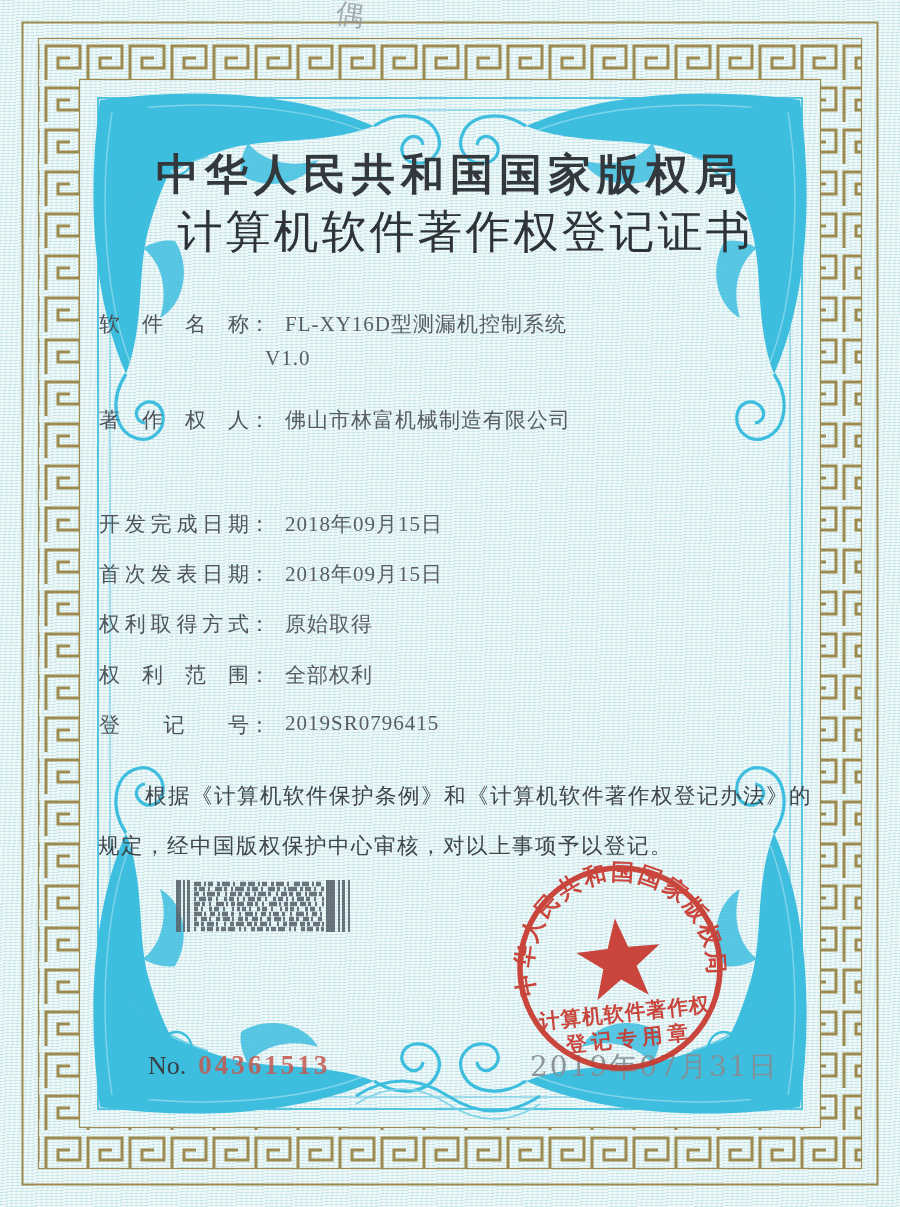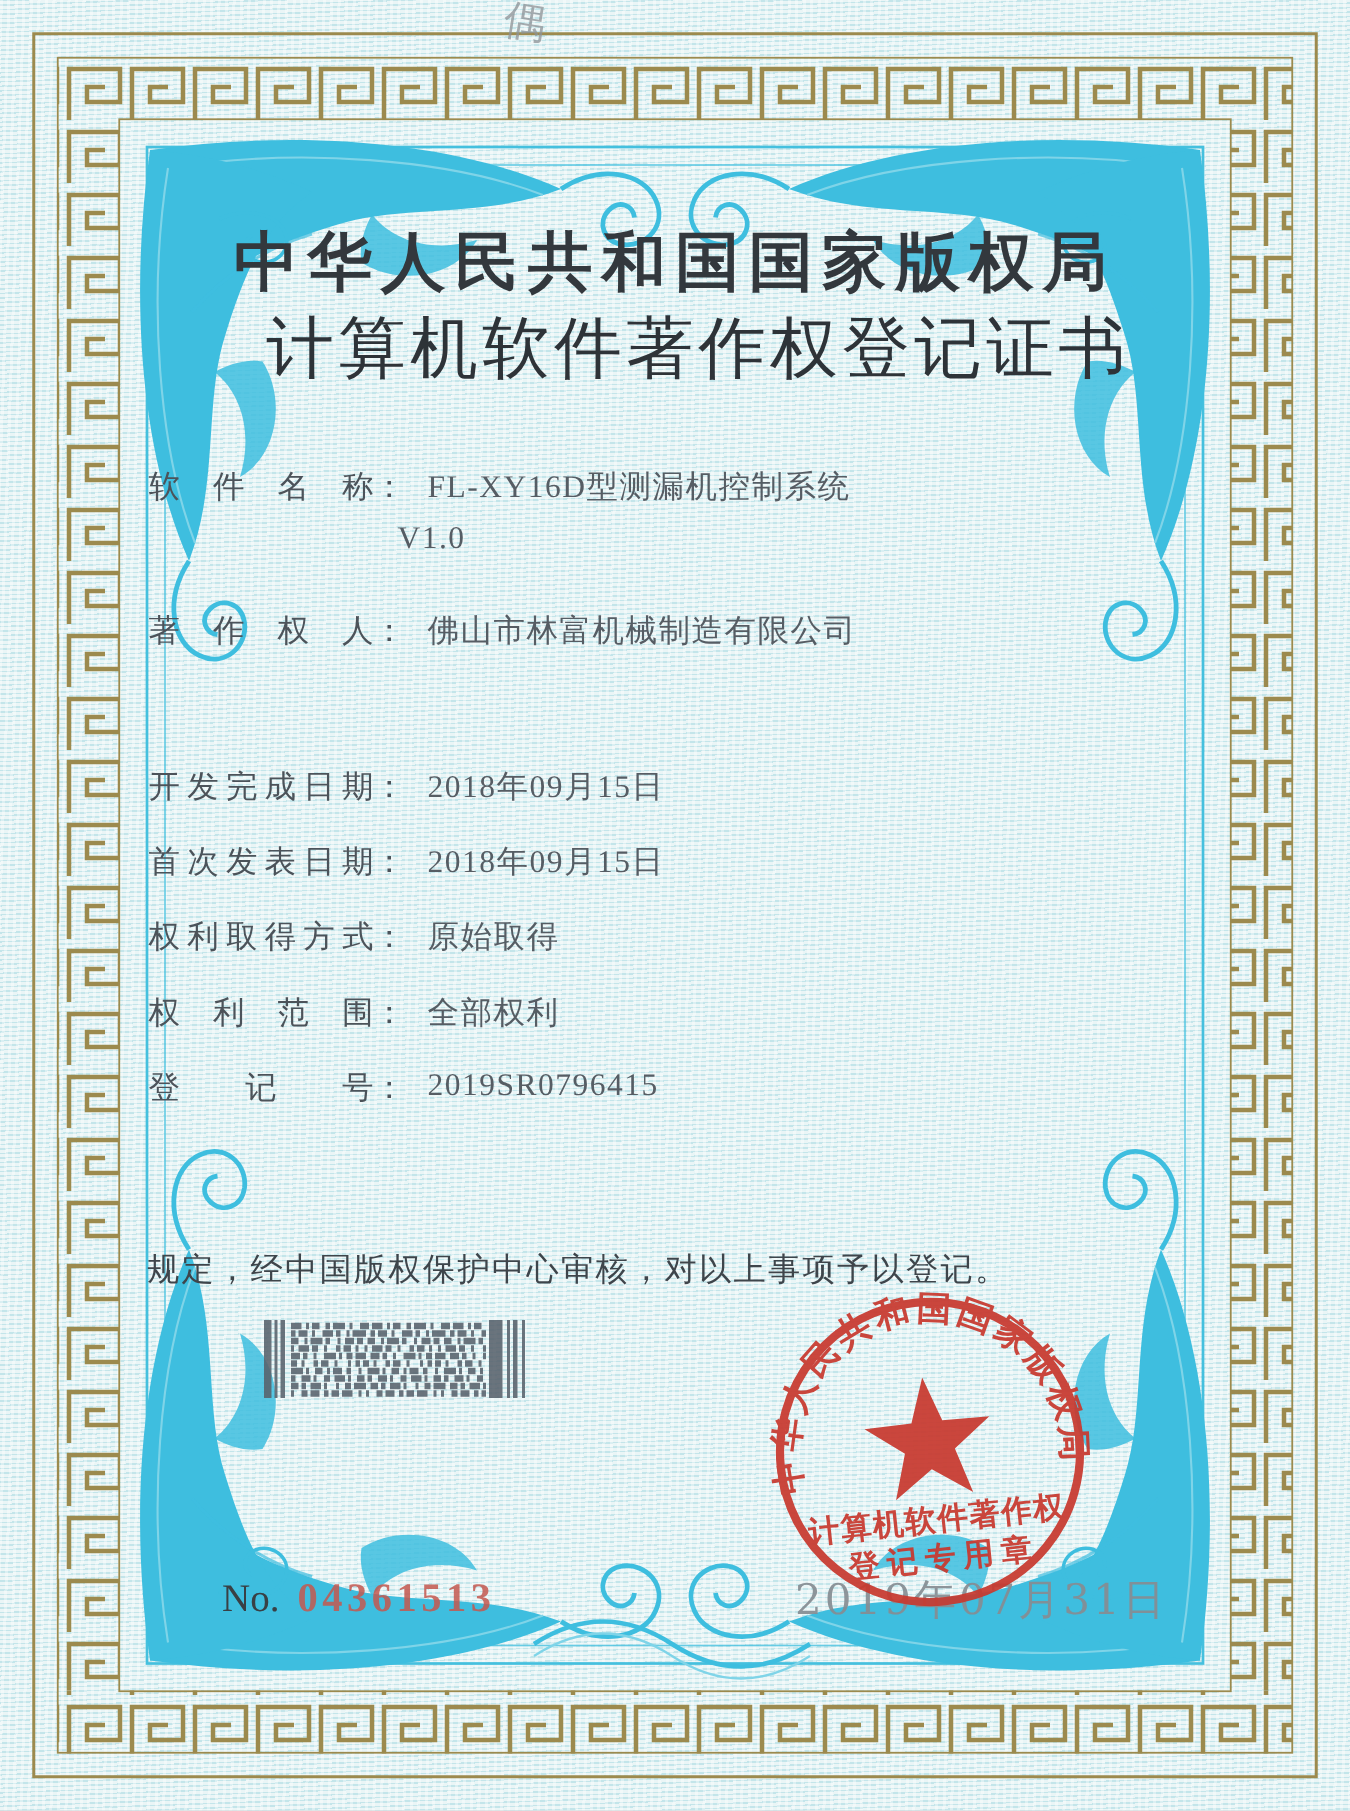--- a/index.html
+++ b/index.html
@@ -132,20 +132,21 @@
       <span class="field-colon">：</span>
       <span class="field-value">全部权利</span>
   </div>
 
   <div class="field-row" style="top:711px">
     <span class="field-label">登记号</span>
       <span class="field-colon">：</span>
       <span class="field-value">2019SR0796415</span>
   </div>
 
+  <div class="stmt-line" style="left:145px;top:781px">根据《计算机软件保护条例》和《计算机软件著作权登记办法》的</div>
   <div class="stmt-line" style="left:98px;top:831px">规定，经中国版权保护中心审核，对以上事项予以登记。</div>
 
   <svg class="barcode-svg" width="192" height="52" viewBox="0 0 192 52" aria-hidden="true">
     <g fill="#58626c">
       <rect x="0" y="0" width="5" height="52"></rect>
         <rect x="7" y="0" width="2" height="52"></rect>
         <rect x="11" y="0" width="3" height="52"></rect>
       <rect x="150" y="0" width="9" height="52"></rect>
         <rect x="162" y="0" width="2" height="52"></rect>
         <rect x="166" y="0" width="3" height="52"></rect>

